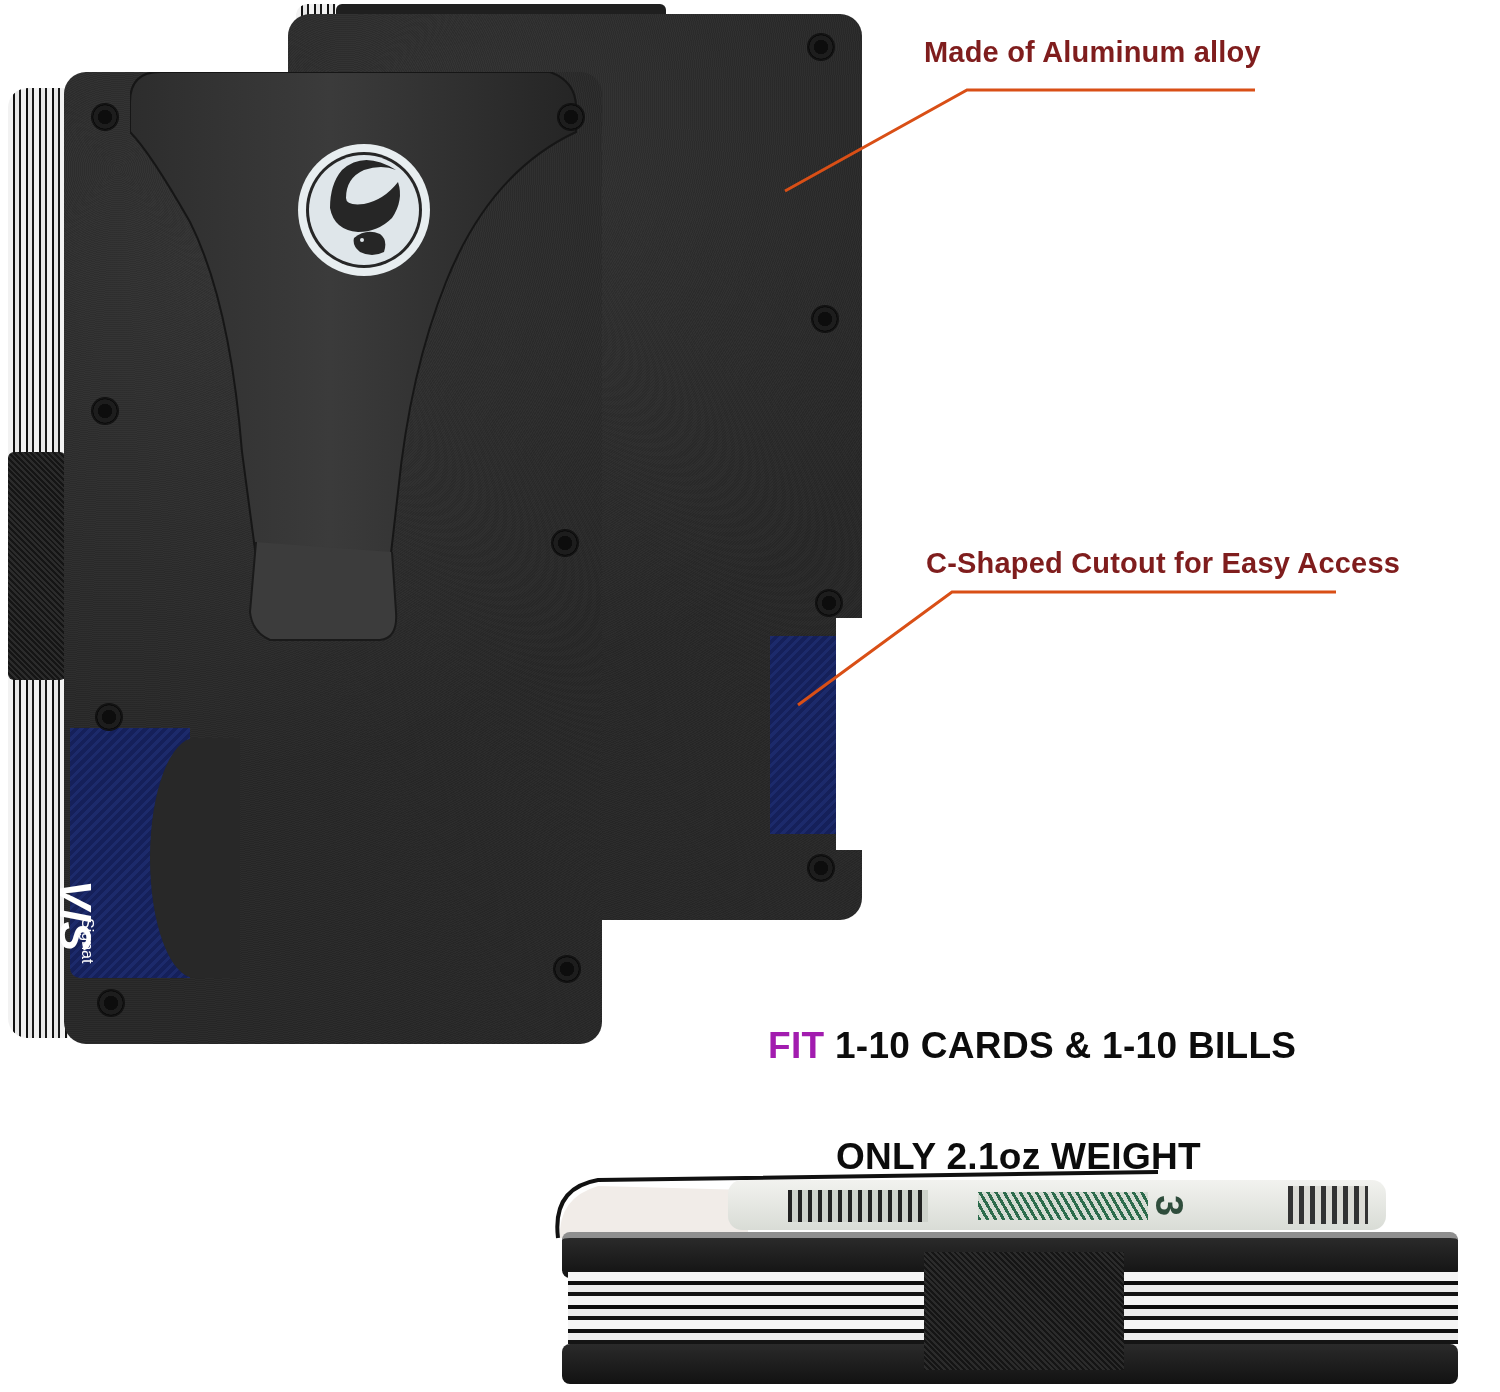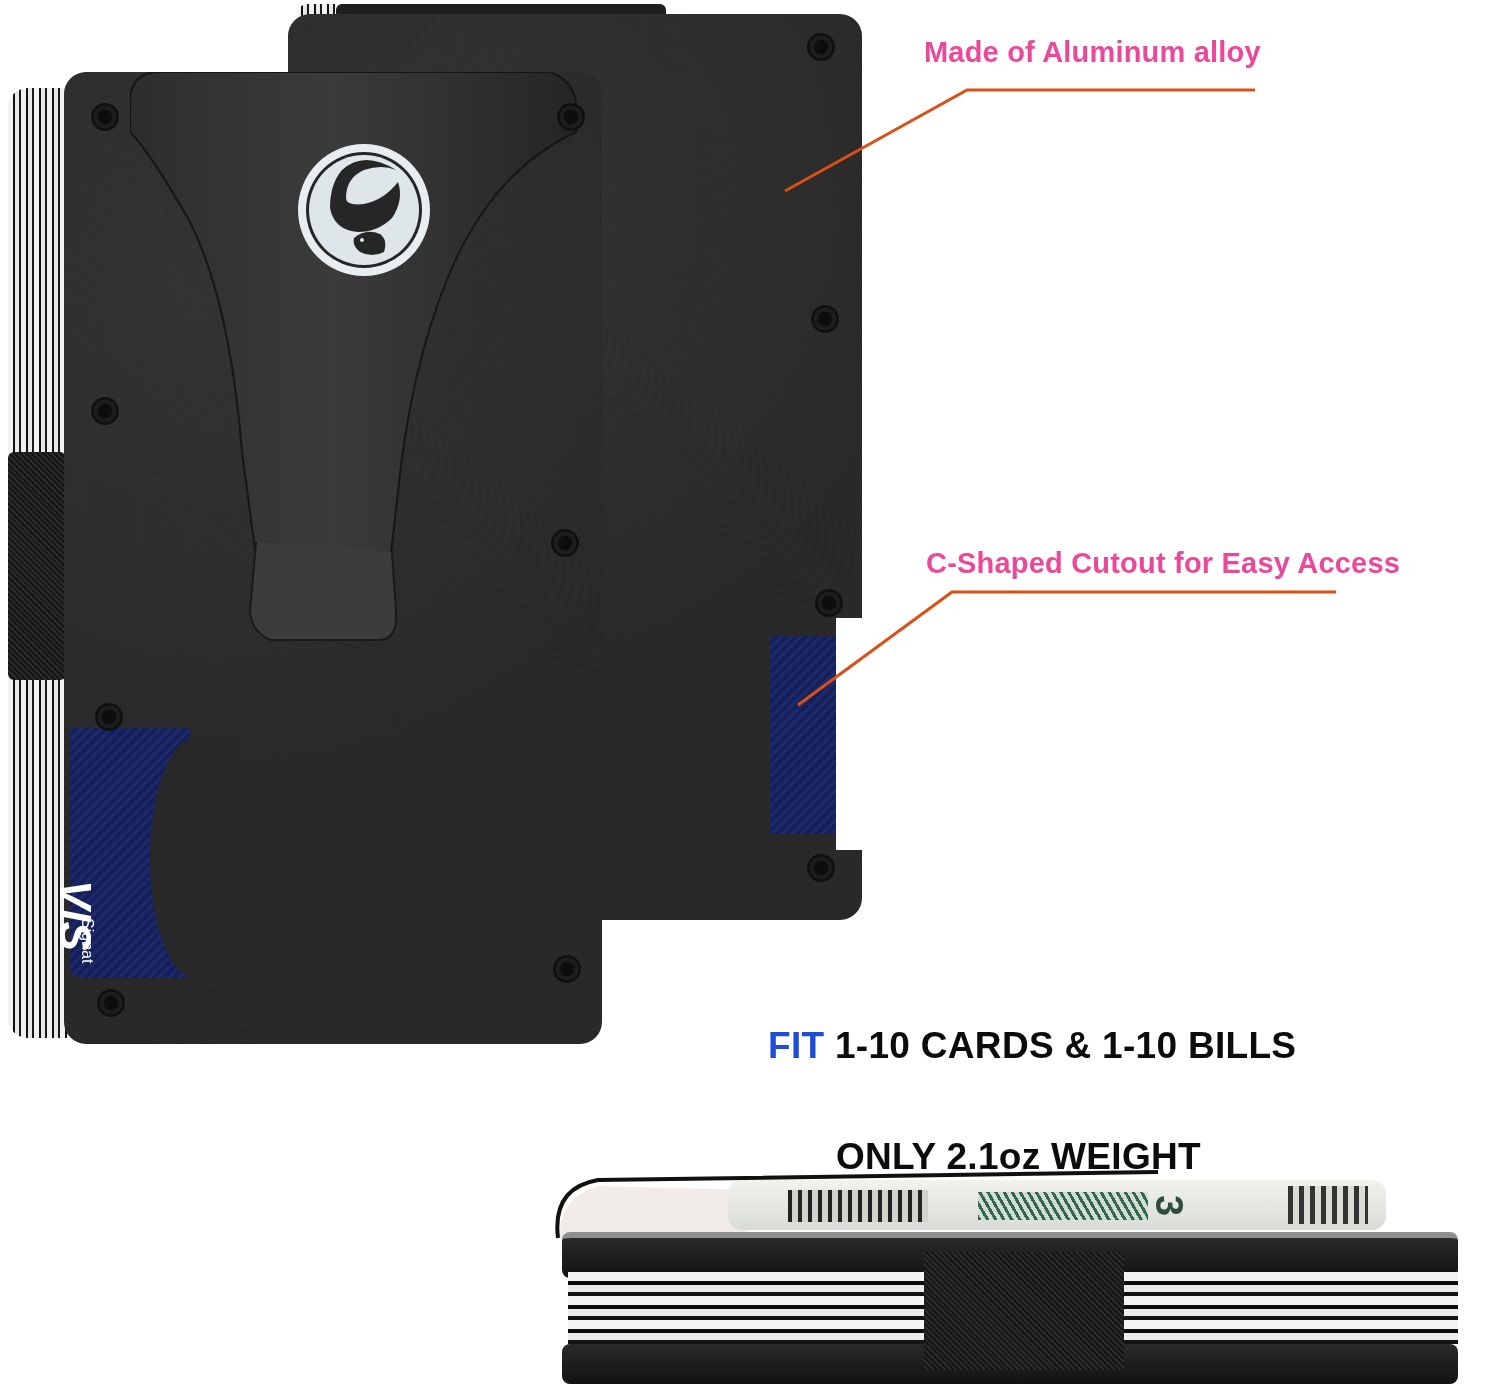--- a/index.html
+++ b/index.html
@@ -5,28 +5,28 @@
   html, body { margin:0; padding:0; }
   body {
     width:1500px; height:1392px; position:relative; overflow:hidden;
     background:#ffffff;
     font-family:"Liberation Sans", sans-serif;
   }
   .abs { position:absolute; }
 
   
   .callout-text {
-    position:absolute; font-weight:bold; color:#ec4899; white-space:nowrap;
+    position:absolute; font-weight:bold; color:#7f1d1d; white-space:nowrap;
     font-size:29px; letter-spacing:0.2px;
   }
   .headline {
     position:absolute; font-weight:bold; color:#0c0c0c; white-space:nowrap;
     font-size:37px; letter-spacing:0.3px;
   }
-  .accent { color:#1d4ed8; }
+  .accent { color:#a21caf; }
 
   
   .plate {
     position:absolute;
     background:
       radial-gradient(circle at 30% 20%, rgba(255,255,255,0.05), transparent 60%),
       repeating-radial-gradient(circle at 10% 10%, #2c2c2c 0 1px, #262626 1px 2px),
       #282828;
     border-radius:22px;
   }

